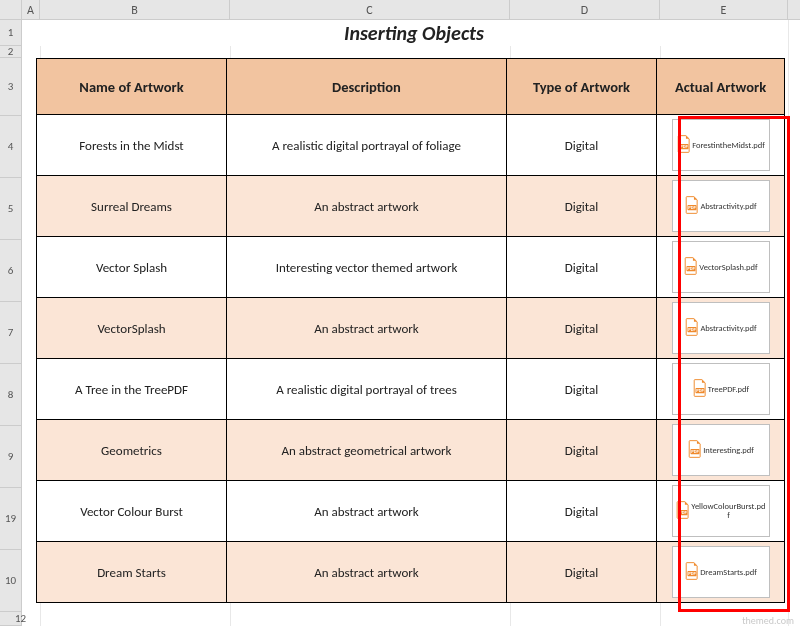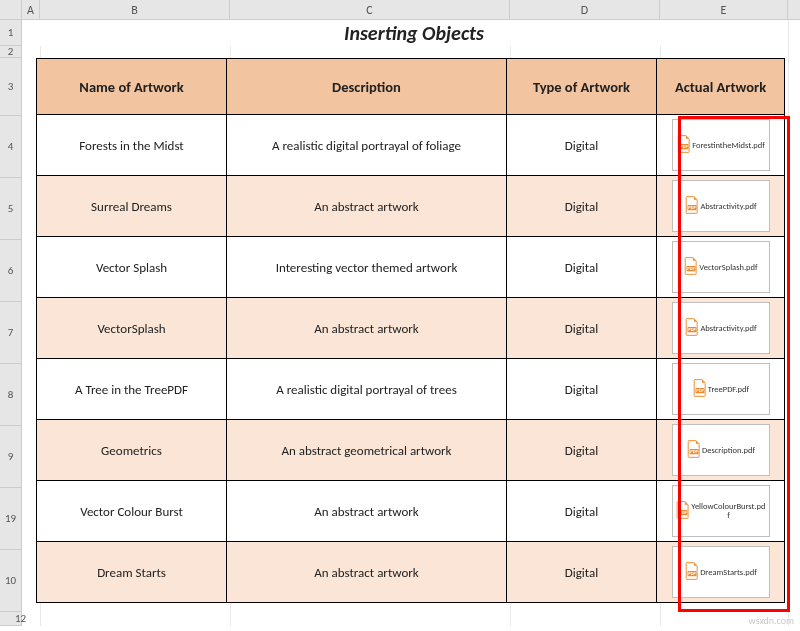--- a/index.html
+++ b/index.html
@@ -287,21 +287,21 @@
               <td>An abstract geometrical artwork</td>
               <td>Digital</td>
               <td>
                 <div class="pdf-obj">
                   <svg class="pdf-icon" viewBox="0 0 24 28">
                     <path fill="#fff" stroke="#ef8a2d" stroke-width="1.5" d="M4 1h11l5 5v20a1 1 0 0 1-1 1H4a1 1 0 0 1-1-1V2a1 1 0 0 1 1-1z"></path>
                     <path fill="#ef8a2d" d="M15 1v5h5z"></path>
                     <rect x="5" y="14" width="14" height="8" rx="1" fill="#ef8a2d"></rect>
                     <text x="12" y="20" text-anchor="middle" font-size="6" fill="#fff" font-family="Arial" font-weight="bold">PDF</text>
                   </svg>
-                  <span>Description.pdf</span>
+                  <span>Interesting.pdf</span>
                 </div>
               </td>
             </tr>
             <tr class="plain">
               <td>Vector Colour Burst</td>
               <td>An abstract artwork</td>
               <td>Digital</td>
               <td>
                 <div class="pdf-obj">
                   <svg class="pdf-icon" viewBox="0 0 24 28">
@@ -331,14 +331,14 @@
               </td>
             </tr>
           </tbody>
       </table>
 
       <div class="red-outline" style="left:656px; top:96px; width:112px; height:496px;"></div>
 
     </div>
   </div>
 
-  <div class="watermark">wsxdn.com</div>
+  <div class="watermark">themed.com</div>
 </div>
 
 </body></html>

